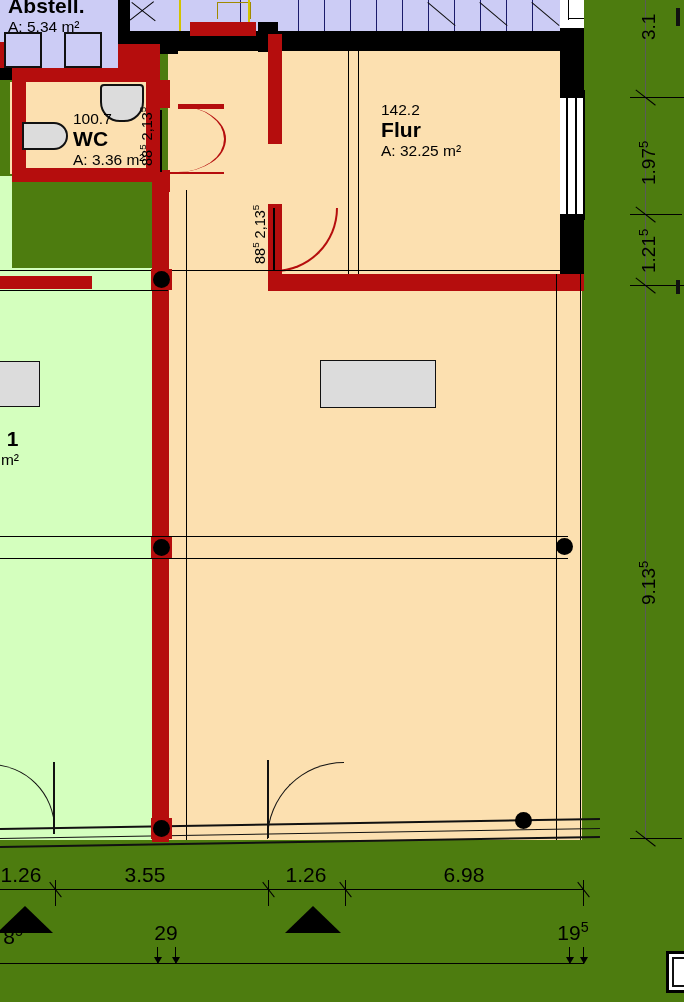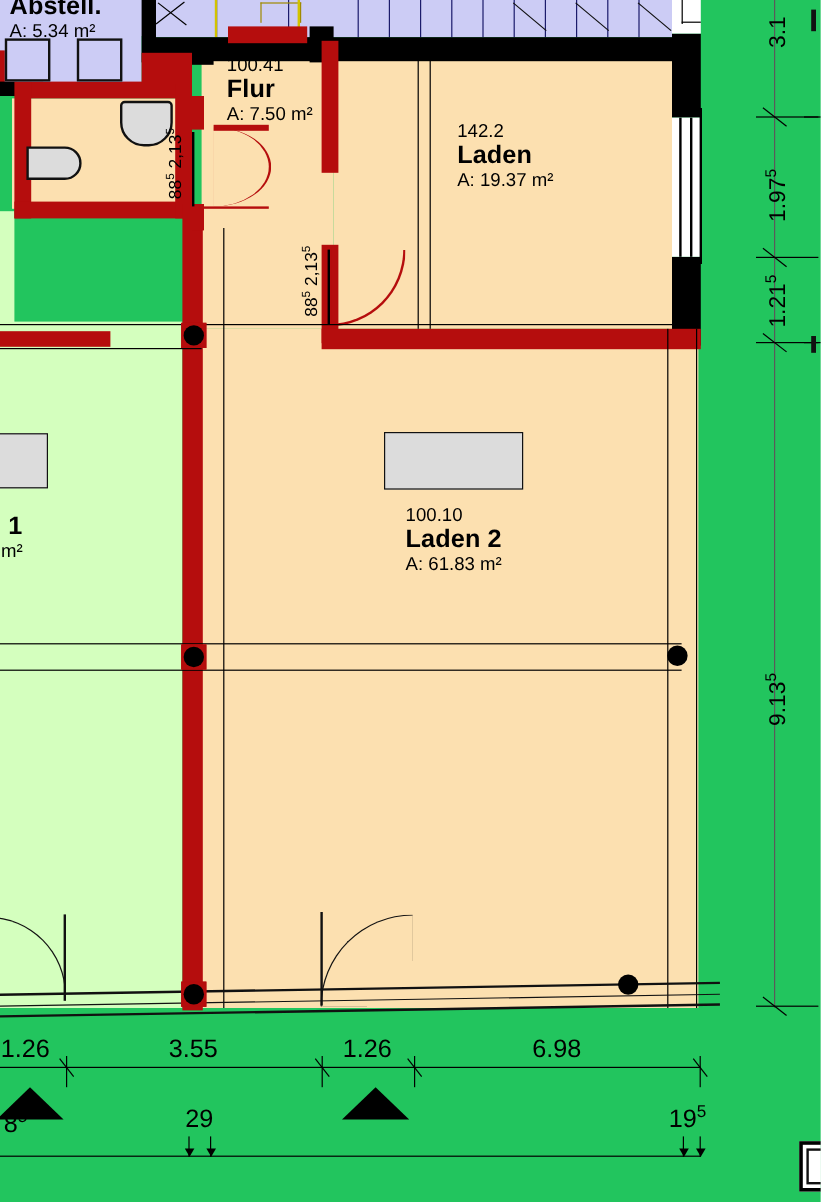--- a/index.html
+++ b/index.html
@@ -6,21 +6,21 @@
   html,body{margin:0;padding:0;background:#ffffff;}
   body{
     font-family:"Liberation Sans","DejaVu Sans",sans-serif;
     -webkit-font-smoothing:antialiased;
   }
   #plan{
     position:relative;
     width:684px;
     height:1002px;
     overflow:hidden;
-    background:#22c55e;
+    background:#4d7c0f;
   }
   .abs{position:absolute;}
 
   
   .fill{position:absolute;}
   .fill-peach{background:#fce0b0;}
   .fill-green{background:#d4ffbe;}
   .fill-lav{background:#ccccf5;}
   .fill-grey{background:#dcdcdc;border:1.4px solid #111;box-sizing:border-box;}
 
@@ -287,38 +287,33 @@
 
   <div class="fill fill-grey" style="left:320px;top:360px;width:116px;height:48px;"></div>
 
   <div class="fill fill-grey" style="left:-40px;top:361px;width:80px;height:46px;"></div>
 
   <div class="rlabel" style="left:8px;top:-6px;">
     <div class="rname">Abstell.</div>
     <div class="rarea">A: 5.34 m²</div>
   </div>
 
-  <div class="rlabel" style="left:189px;top:46px;">
-    <div class="rnum">100.41</div>
-    <div class="rname">Flur</div>
-    <div class="rarea">A: 7.50 m²</div>
-  </div>
-
+
+  <div class="rlabel" style="left:73px;top:110px;">
+    <div class="rnum">100.7</div>
+    <div class="rname">WC</div>
+    <div class="rarea">A: 3.36 m²</div>
+  </div>
 
   <div class="rlabel" style="left:381px;top:101px;">
     <div class="rnum">142.2</div>
-    <div class="rname">Laden</div>
-    <div class="rarea">A: 19.37 m²</div>
-  </div>
-
-  <div class="rlabel" style="left:338px;top:421px;">
-    <div class="rnum">100.10</div>
-    <div class="rname">Laden 2</div>
-    <div class="rarea">A: 61.83 m²</div>
-  </div>
+    <div class="rname">Flur</div>
+    <div class="rarea">A: 32.25 m²</div>
+  </div>
+
 
   <div class="rlabel" style="left:-12px;top:427px;">
     <div class="rname">n 1</div>
     <div class="rarea">1 m²</div>
   </div>
 
   <div class="doorlbl" style="left:140px;top:168px;">
     <span class="frac">
       <span class="num"><span>88</span><sup>5</sup></span>
     </span>
@@ -382,21 +377,21 @@
 
   <div class="dimext" style="left:345px;top:880px;height:26px;"></div>
   <div class="dimtick" style="left:345px;top:880px;"></div>
 
   <div class="dimext" style="left:583px;top:880px;height:26px;"></div>
   <div class="dimtick" style="left:583px;top:880px;"></div>
 
   <div class="dimtxt" style="left:-14px;top:863px;width:70px;">
     <span>1.26</span>
   </div>
-  <div class="dimtxt" style="left:116px;top:863px;width:90px;">
+  <div class="dimtxt" style="left:100px;top:863px;width:90px;">
     <span>3.55</span>
   </div>
   <div class="dimtxt" style="left:261px;top:863px;width:90px;">
     <span>1.26</span>
   </div>
   <div class="dimtxt" style="left:419px;top:863px;width:90px;">
     <span>6.98</span>
   </div>
 
   <div class="arrowtri" style="left:-3px;top:906px;"></div>

